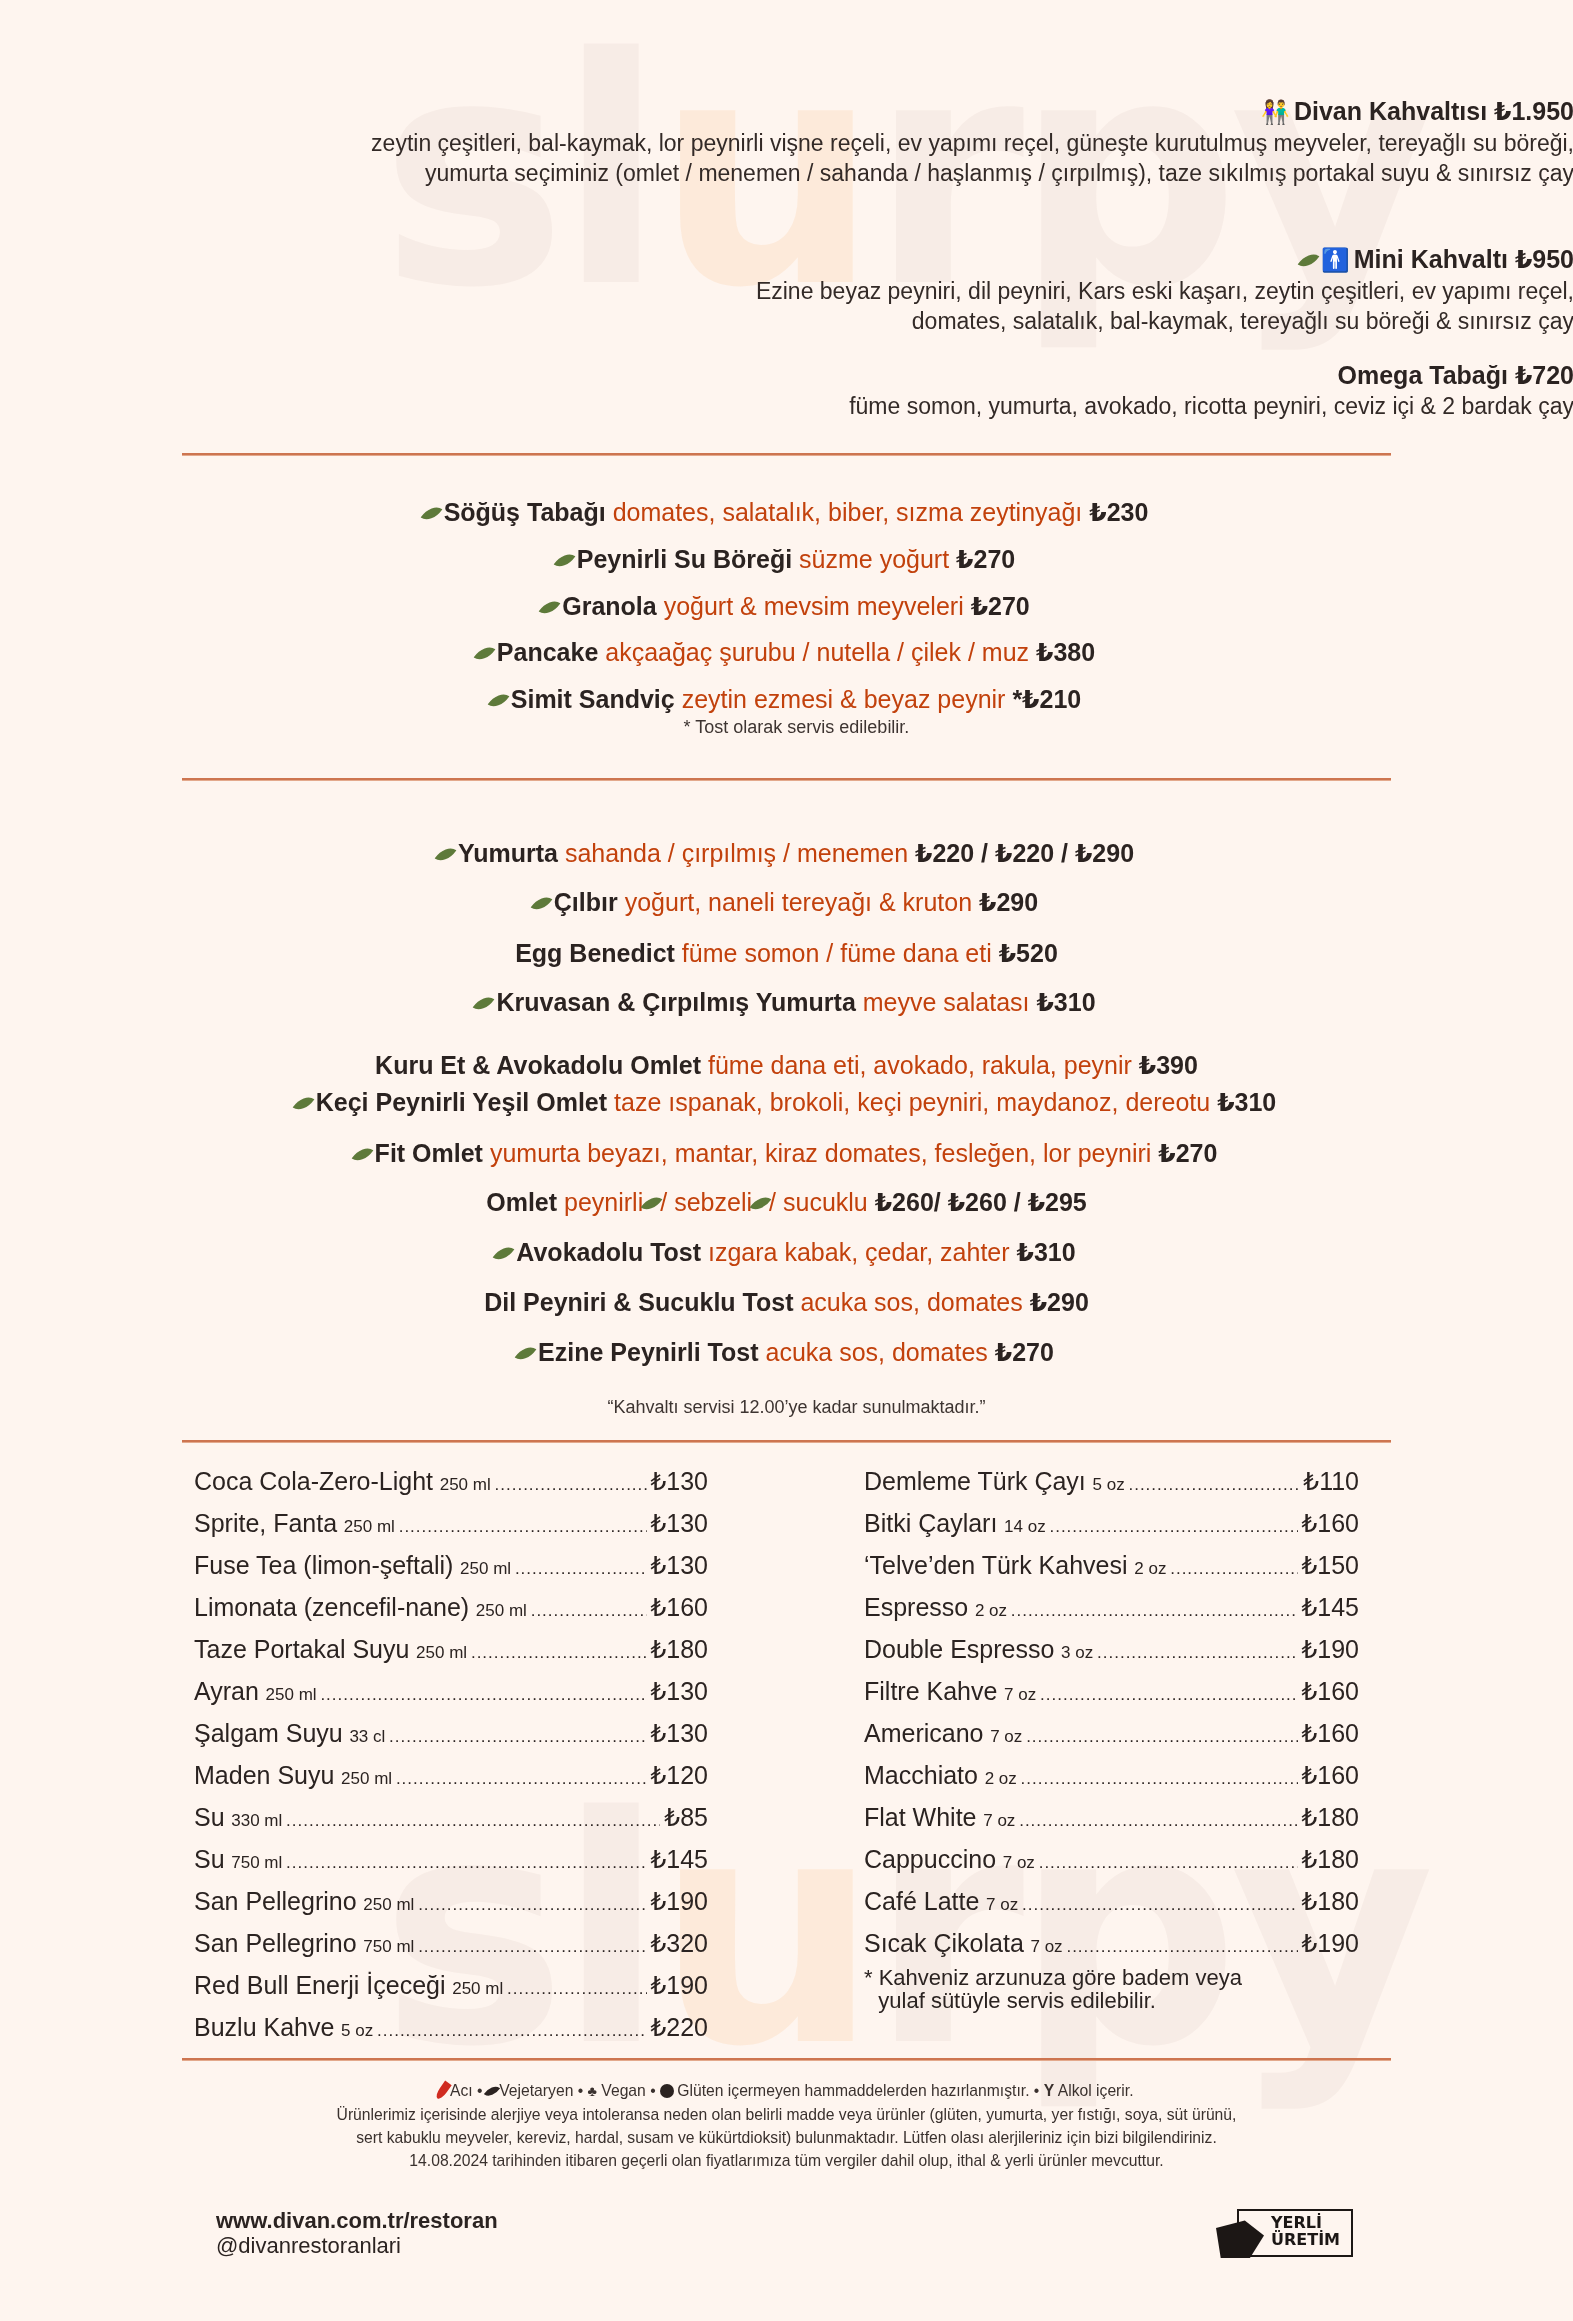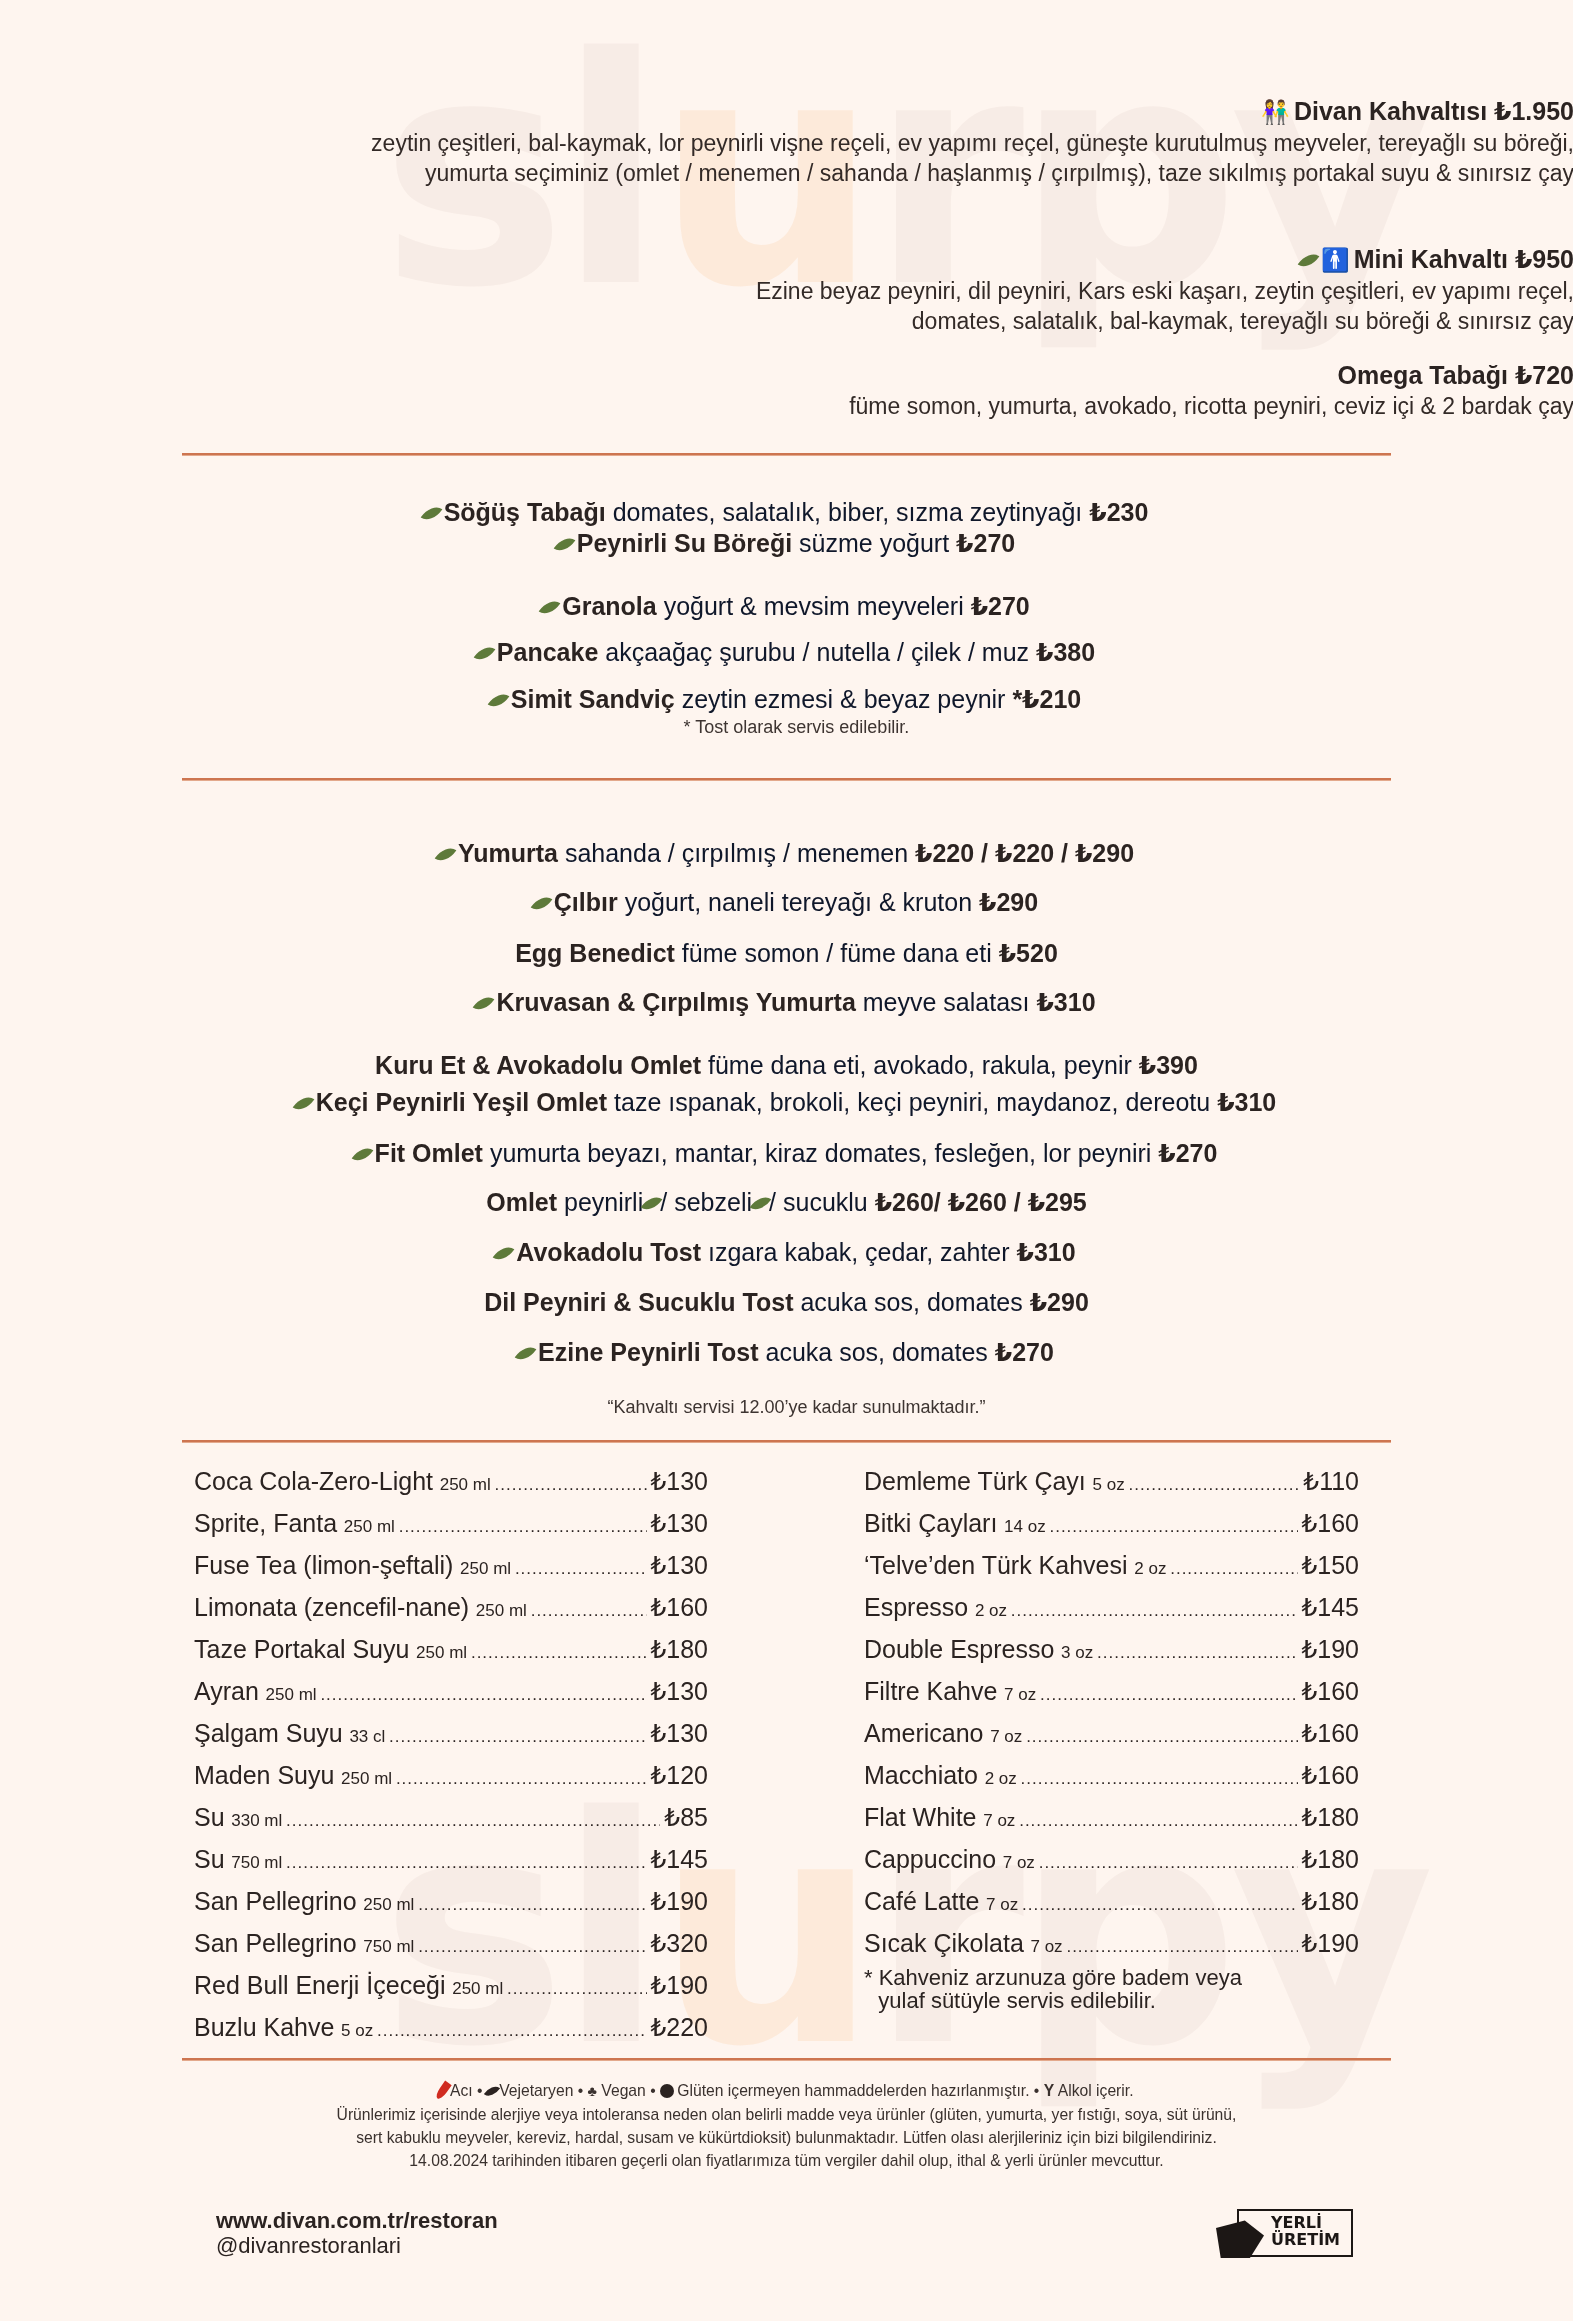--- a/index.html
+++ b/index.html
@@ -25,21 +25,21 @@
   .page { position: relative; z-index: 1; }
 
   .combo { position: absolute; left: 1px; width: 1573px; text-align: right; }
   .combo-title { font-weight: bold; font-size: 25px; line-height: 32px; }
   .combo-desc { font-size: 23px; line-height: 30px; color: #332a27; }
 
   .divider { position: absolute; left: 182px; width: 1209px; height: 2.9px; background: #cd7550; border-bottom: 1px solid #e3a98c; }
 
   .dish { position: absolute; left: 0; width: 1573px; text-align: center; font-size: 25px; line-height: 32px; white-space: nowrap; }
   .dish b { font-weight: bold; }
-  .dish .desc { font-weight: normal; color: #0f172a; }
+  .dish .desc { font-weight: normal; color: #c2410c; }
   .note { position: absolute; left: 0; width: 1573px; text-align: center; font-size: 18px; color: #3d3431; padding-left: 20px; }
 
   .leaf { display: inline-block; width: 13.3px; height: 19px; background: #5e7a3a; border-radius: 100% 0 100% 0; transform: rotate(35deg); margin-right: 5.7px; vertical-align: -1.9px; }
   .leaf.inline { margin-right: 1.9px; margin-left: 1.9px; }
   .people { display: inline-block; font-size: 23px; vertical-align: 0; margin-right: 3.8px; }
 
   .drinks-col { position: absolute; top: 1460px; width: 514px; }
   .drinks-left { left: 194px; width: 514px; }
   .drinks-right { left: 864px; width: 495px; }
   .drink-row { display: flex; align-items: baseline; height: 42px; font-size: 25px; line-height: 42px; white-space: nowrap; }
@@ -92,21 +92,21 @@
   </div>
 
   <div class="combo" style="top:359px;">
     <div class="combo-title">Omega Tabağı ₺720</div>
     <div class="combo-desc">füme somon, yumurta, avokado, ricotta peyniri, ceviz içi &amp; 2 bardak çay</div>
   </div>
 
   <div class="divider" style="top:453px;"></div>
 
   <div class="dish" style="top:496px;"><span class="leaf"></span><b>Söğüş Tabağı</b><span class="desc"> domates, salatalık, biber, sızma zeytinyağı </span><b>₺230</b></div>
-  <div class="dish" style="top:527px;"><span class="leaf"></span><b>Peynirli Su Böreği</b><span class="desc"> süzme yoğurt </span><b>₺270</b></div>
+  <div class="dish" style="top:543px;"><span class="leaf"></span><b>Peynirli Su Böreği</b><span class="desc"> süzme yoğurt </span><b>₺270</b></div>
   <div class="dish" style="top:590px;"><span class="leaf"></span><b>Granola</b><span class="desc"> yoğurt &amp; mevsim meyveleri </span><b>₺270</b></div>
   <div class="dish" style="top:636px;"><span class="leaf"></span><b>Pancake</b><span class="desc"> akçaağaç şurubu / nutella / çilek / muz </span><b>₺380</b></div>
   <div class="dish" style="top:683px;"><span class="leaf"></span><b>Simit Sandviç</b><span class="desc"> zeytin ezmesi &amp; beyaz peynir </span><b>*₺210</b></div>
   <div class="note" style="top:717px;">* Tost olarak servis edilebilir.</div>
 
   <div class="divider" style="top:778px;"></div>
 
   <div class="dish" style="top:837px;"><span class="leaf"></span><b>Yumurta</b><span class="desc"> sahanda / çırpılmış / menemen </span><b>₺220 / ₺220 / ₺290</b></div>
   <div class="dish" style="top:886px;"><span class="leaf"></span><b>Çılbır</b><span class="desc"> yoğurt, naneli tereyağı &amp; kruton </span><b>₺290</b></div>
   <div class="dish" style="top:937px;"><b>Egg Benedict</b><span class="desc"> füme somon / füme dana eti  </span><b>₺520</b></div>

